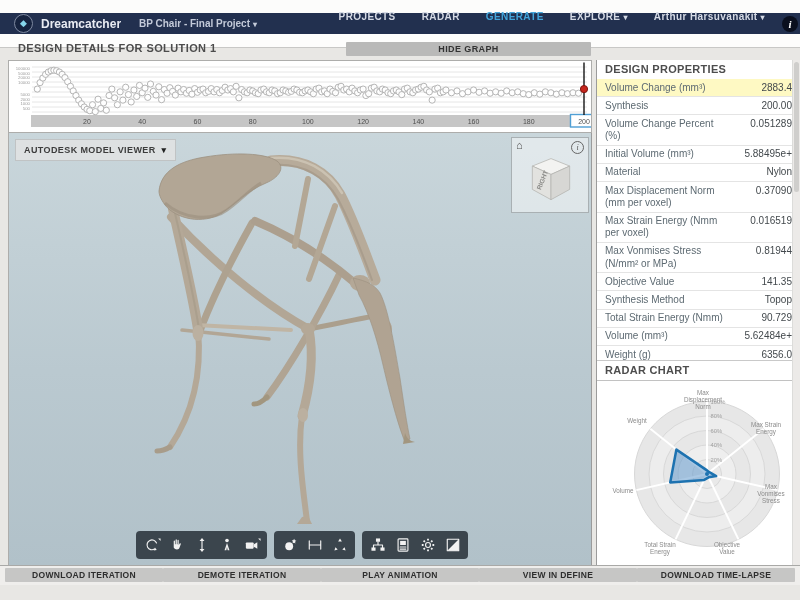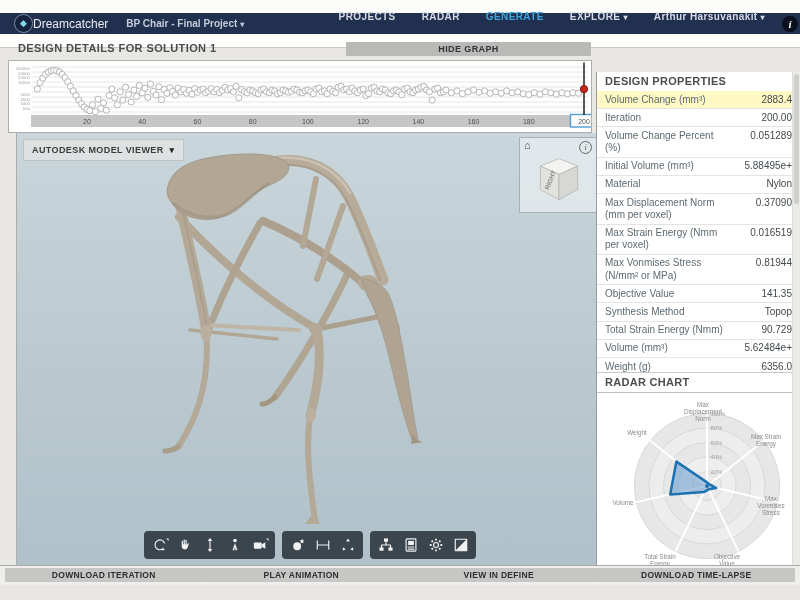--- a/index.html
+++ b/index.html
@@ -2,47 +2,47 @@
 <html><head>
 <meta charset="utf-8">
 <style>
   html,body{margin:0;padding:0;background:#e8e7e4;}
   .screen{position:relative;width:800px;height:600px;background:#e8e7e4;font-family:"Liberation Sans",sans-serif;overflow:hidden;}
   .topstrip{position:absolute;left:0;top:0;width:800px;height:13px;background:#fcfcfb;}
   
   .navbar{position:absolute;left:0;top:13px;width:800px;height:21px;background:#22304f;display:flex;align-items:center;padding-left:14px;box-sizing:border-box;}
   .logo{width:17px;height:17px;border-radius:50%;background:#16233f;border:1px solid #7e89a0;display:flex;align-items:center;justify-content:center;flex:0 0 auto;}
   .logo .gem{color:#86d6ec;font-size:9px;line-height:9px;}
-  .brand{font-size:12px;font-weight:400;color:#e9ecf3;}
+  .brand{font-size:12px;font-weight:700;color:#e9ecf3;margin-left:8px;}
   .project{font-size:10px;color:#c3cad9;margin-left:18px;font-weight:600;cursor:default;}
   .caret{font-size:8px;margin-left:3px;}
   .nav-right{margin-left:auto;display:flex;align-items:center;height:100%;}
   .nav-item{position:relative;font-size:10px;font-weight:700;color:#d5dae5;padding:0 13px;height:36px;line-height:21px;letter-spacing:.4px;cursor:default;}
   .nav-item.active{color:#42a4da;}
   .nav-item.active::after{content:"";position:absolute;left:4px;right:4px;bottom:0;height:2px;background:#42a4da;}
   .info-circ{width:16px;height:16px;border-radius:50%;background:#0a0f1e;color:#fff;font-size:11px;font-weight:700;font-family:"Liberation Serif",serif;font-style:italic;display:flex;align-items:center;justify-content:center;margin:0 2px 0 4px;flex:0 0 auto;}
   
   .titlerow{position:absolute;left:0;top:34px;width:800px;height:14px;background:#fdfdfc;border-bottom:1px solid #c8c8c6;box-sizing:border-box;}
   .page-title{position:absolute;left:18px;top:8px;font-size:11px;font-weight:700;color:#4c4c4c;letter-spacing:.4px;}
   .hide-graph{position:absolute;left:346px;top:8px;width:245px;height:14px;background:#b9b9b8;border-radius:1px;font-size:9px;font-weight:700;color:#333;letter-spacing:.4px;text-align:center;line-height:14px;cursor:default;}
   
   .graphpanel{position:absolute;left:8px;top:60px;width:584px;height:73px;background:#fff;border:1px solid #adadab;box-sizing:border-box;}
   
-  .viewer{position:absolute;left:16px;top:133px;width:584px;height:432px;background:linear-gradient(180deg,#c9d6db 0%,#bac9d0 55%,#b1c1c9 100%);border-left:1px solid #adadab;border-right:1px solid #9b9b9b;box-sizing:border-box;overflow:hidden;}
+  .viewer{position:absolute;left:8px;top:133px;width:584px;height:432px;background:linear-gradient(180deg,#c9d6db 0%,#bac9d0 55%,#b1c1c9 100%);border-left:1px solid #adadab;border-right:1px solid #9b9b9b;box-sizing:border-box;overflow:hidden;}
   .mv-btn{position:absolute;left:6px;top:6px;height:20px;background:rgba(223,226,227,.92);border:1px solid #c0c3c4;display:flex;align-items:center;padding:0 8px;font-size:9px;font-weight:700;color:#3c3c3c;letter-spacing:.4px;cursor:default;}
   .mv-btn .caret{font-size:9px;color:#222;margin-left:6px;}
   .cube-panel{position:absolute;right:2px;top:4px;width:78px;height:76px;background:rgba(255,255,255,.45);border:1px solid #a9b0b3;box-sizing:border-box;}
   .cube-home{position:absolute;left:4px;top:1px;font-size:11px;color:#555;cursor:pointer;}
   .cube-i{position:absolute;right:4px;top:3px;width:11px;height:11px;border-radius:50%;border:1px solid #666;color:#555;font-size:8px;font-family:"Liberation Serif",serif;font-style:italic;text-align:center;line-height:11px;cursor:pointer;}
   .toolbar{position:absolute;left:127px;top:398px;display:flex;gap:7px;}
   .tgroup{background:#3b454d;border-radius:4px;height:28px;display:flex;align-items:center;padding:0 3px;}
   .tbtn{width:25px;height:24px;display:flex;align-items:center;justify-content:center;cursor:pointer;}
   .tbtn svg{display:block;}
   
-  .rightpanel{position:absolute;left:596px;top:72px;width:204px;height:505px;background:#fff;border-left:1px solid #9b9b9b;box-sizing:border-box;}
+  .rightpanel{position:absolute;left:596px;top:60px;width:204px;height:505px;background:#fff;border-left:1px solid #9b9b9b;box-sizing:border-box;}
   .rp-title{height:19px;line-height:19px;padding-left:8px;font-size:11px;font-weight:700;color:#4d4d4d;letter-spacing:.3px;border-bottom:1px solid #c2c2c2;}
   .prop-rows{position:absolute;left:0;top:19px;right:7px;}
   .prop-row{display:flex;justify-content:space-between;align-items:flex-start;padding:2.5px 0 2.5px 8px;border-bottom:1px solid #e4e4e4;font-size:10px;line-height:1.22;}
   .prop-row .plabel{color:#5d6a72;width:126px;}
   .prop-row .pvalue{color:#43494d;text-align:right;white-space:nowrap;margin-right:1px;}
   .prop-row.sel{background:#fef9c3;}
   .radar-title{position:absolute;left:0;top:300px;right:7px;height:19px;line-height:19px;padding-left:8px;font-size:11px;font-weight:700;color:#4d4d4d;letter-spacing:.3px;border-top:1px solid #c9c9c9;border-bottom:1px solid #c2c2c2;background:#fff;}
   .radar-wrap{position:absolute;left:2px;top:322px;}
   .rp-scroll{position:absolute;right:0;top:0;width:7px;height:505px;background:#eceae8;border-left:1px solid #dcdcda;}
   .rp-thumb{position:absolute;left:1px;top:2px;width:5px;height:130px;background:#cfcecc;border-radius:3px;}
@@ -433,21 +433,21 @@
 
   <div class="rightpanel">
     <div class="rp-title">DESIGN PROPERTIES</div>
     <div class="prop-rows" id="prop-rows">
   <div class="prop-row sel">
     <span class="plabel">Volume Change (mm³)</span>
     <span class="pvalue">2883.4</span>
   </div>
 
   <div class="prop-row">
-    <span class="plabel">Iteration</span>
+    <span class="plabel">Synthesis</span>
     <span class="pvalue">200.00</span>
   </div>
 
   <div class="prop-row">
     <span class="plabel">Volume Change Percent (%)</span>
     <span class="pvalue">0.051289</span>
   </div>
 
   <div class="prop-row">
     <span class="plabel">Initial Volume (mm³)</span>
@@ -531,20 +531,21 @@
         </svg>
     </div>
     <div class="rp-scroll">
         <div class="rp-thumb"></div>
       </div>
   </div>
 
   <div class="footer" id="footer-row">
   <span class="fbtn">DOWNLOAD ITERATION</span>
 
+  <span class="fbtn">DEMOTE ITERATION</span>
 
   <span class="fbtn">PLAY ANIMATION</span>
 
   <span class="fbtn">VIEW IN DEFINE</span>
 
   <span class="fbtn">DOWNLOAD TIME-LAPSE</span>
 </div>
   <div class="bottomarea"></div>
 </div>
 

